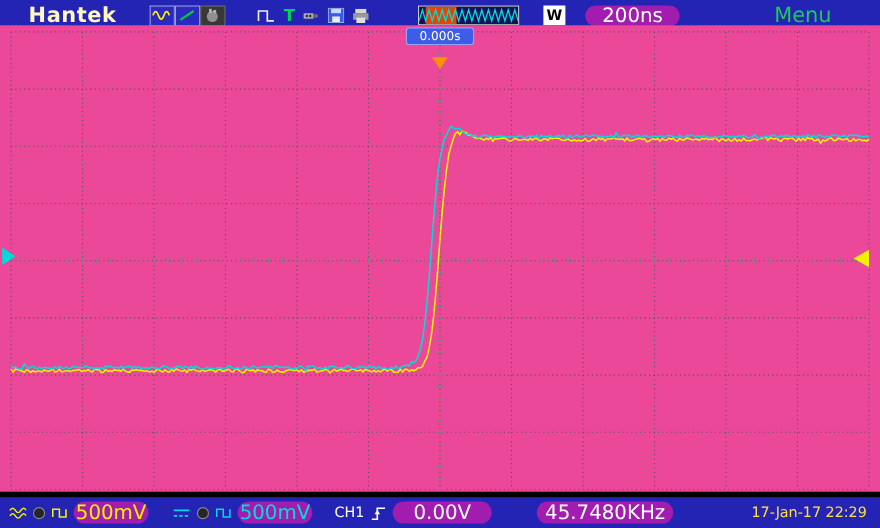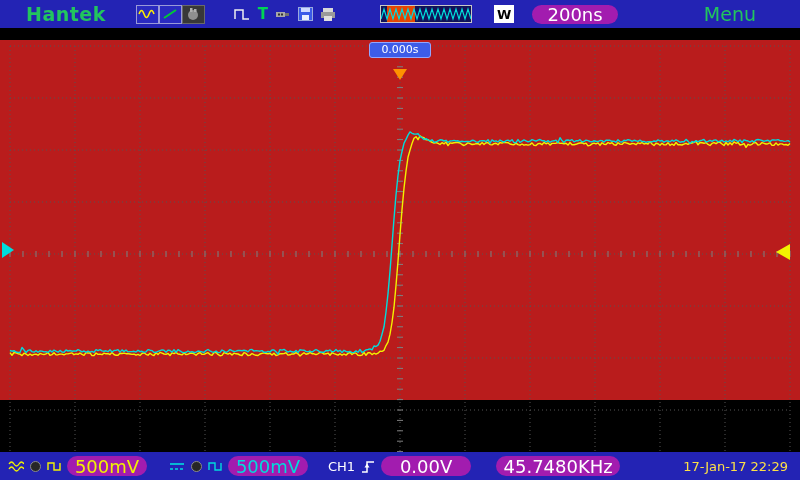--- a/index.html
+++ b/index.html
@@ -2,55 +2,55 @@
 <html><head>
 <meta charset="utf-8">
 <style>
   * { margin:0; padding:0; box-sizing:border-box; }
   html,body { width:800px; height:480px; background:#000; overflow:hidden;
               font-family:"DejaVu Sans", sans-serif; }
 
   
   .topbar { position:absolute; top:0; left:0; width:800px; height:28px;
             background:#2323b4; display:flex; align-items:center; }
-  .logo { color:#22c55e; font-size:19px; font-weight:bold; letter-spacing:.5px;
+  .logo { color:#fef9c3; font-size:19px; font-weight:bold; letter-spacing:.5px;
           margin-left:26px; }
   .boxes { display:flex; margin-left:30px; }
   .icon-box { width:23px; height:19px; border:1px solid #9a9ad8; background:#2a2ac0;
               display:flex; align-items:center; justify-content:center; }
   .icon-box.dark { background:#383838; border-color:#6a6a6a; }
   .flat { display:flex; align-items:center; margin-left:28px; gap:7px; }
   .flat-icon { display:flex; align-items:center; }
   .t-glyph { color:#00d455; font-weight:bold; font-size:15px; line-height:1; }
   .memwin { margin-left:44px; height:18px; border:1px solid #c8c8c8; background:#121258;
             display:flex; align-items:center; }
   .wbox { margin-left:22px; width:20px; height:18px; background:#fff; color:#000;
           font-weight:bold; font-size:13px; display:flex; align-items:center; justify-content:center; }
   .pill { background:#a21caf; border-radius:10px; height:19px; display:flex;
           align-items:center; justify-content:center; color:#fff; font-size:18px; }
   .tb-pill { width:86px; margin-left:18px; }
   .menu { color:#22c55e; font-size:19px; margin-left:auto; margin-right:44px; cursor:default; }
 
   
-  .screen { position:absolute; top:40px; left:0; width:800px; height:360px; background:#b91c1c; }
+  .screen { position:absolute; top:23px; left:0; width:800px; height:424px; background:#ec4899; }
   #screen-svg { position:absolute; top:0; left:0; }
   .trig-time { position:absolute; top:2px; left:369px; width:62px; height:16px;
                background:#3d5ce8; border:1px solid #93a6ff; border-radius:3px;
                color:#fff; font-size:11px; line-height:14px; text-align:center; }
 
   
   .bottombar { position:absolute; top:452px; left:0; width:800px; height:28px;
                background:#2323b4; display:flex; align-items:center; padding:0 8px; }
   .ch-group { display:flex; align-items:center; gap:5px; }
   .g2 { margin-left:22px; }
   .trig-group { display:flex; align-items:center; gap:6px; margin-left:20px; }
   .trig-src { color:#fff; font-size:13px; }
-  .pill.sm { width:80px; height:20px; }
+  .pill.sm { width:68px; height:20px; }
   .pill.lvl { width:90px; height:20px; }
-  .pill.freq { width:124px; height:20px; margin-left:25px; }
+  .pill.freq { width:124px; height:20px; margin-left:41px; }
   .c1 { color:#f2f200; }
   .c2 { color:#00dcdc; }
   .datetime { margin-left:auto; margin-right:4px; color:#fde047; font-size:13px; }
 </style>
 </head>
 <body>
 
 <header class="topbar">
   <div class="logo">Hantek</div>
 

